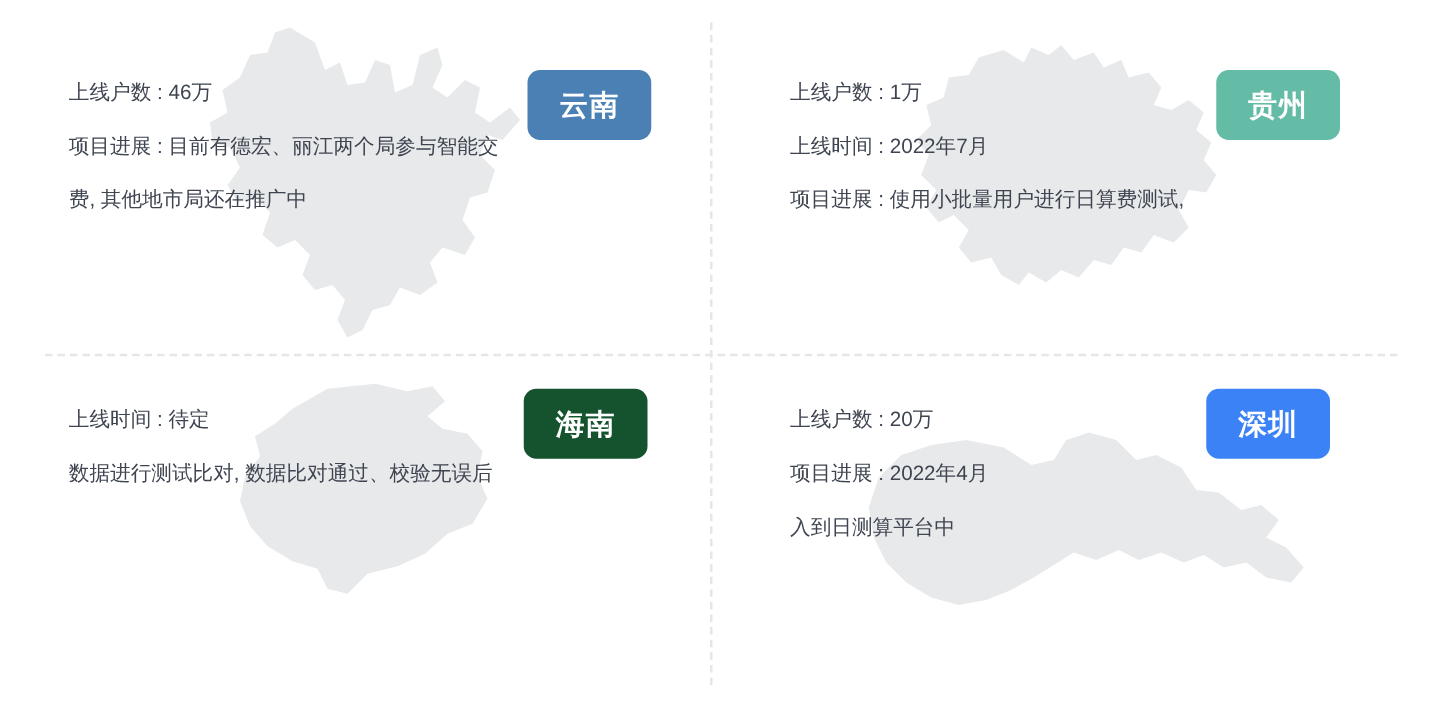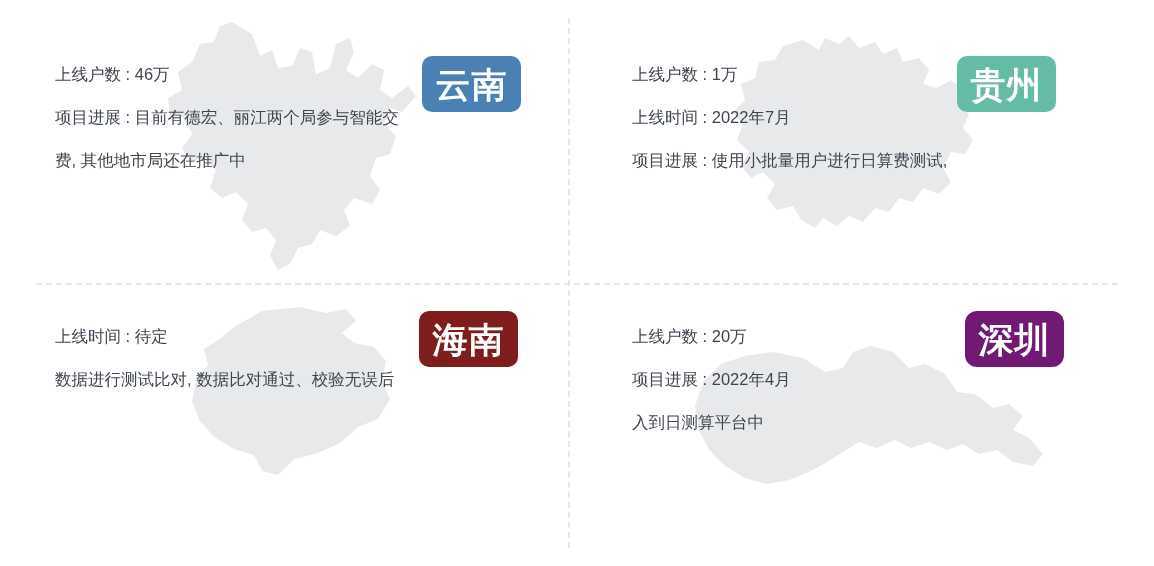--- a/index.html
+++ b/index.html
@@ -53,21 +53,21 @@
   
   .badge{
     position:absolute;
     z-index:2;
     display:flex;
     align-items:center;
     justify-content:center;
     width:99px;height:56px;
     border-radius:10px;
     color:#ffffff;
-    font-size:35px;
+    font-size:23px;
     font-weight:bold;
     letter-spacing:1px;
     line-height:1;
     box-sizing:border-box;
   }
 
   
   .lines{
     position:absolute;
     z-index:1;
@@ -119,62 +119,62 @@
         <path d="M96 10 L112 20 L118 8 L132 14 L142 6 L152 18 L168 12 L176 24
                  L190 18 L196 32 L212 28 L222 40 L216 54 L230 58 L244 50
                  L256 60 L250 74 L262 84 L256 98 L266 110 L258 124 L244 122
                  L236 138 L244 152 L232 164 L216 158 L206 172 L192 168
                  L182 182 L168 178 L156 192 L142 186 L130 196 L116 188
                  L108 198 L94 190 L86 176 L70 180 L60 168 L68 154 L56 142
                  L44 148 L34 136 L42 122 L30 110 L36 94 L26 82 L38 70
                  L34 54 L48 48 L52 32 L68 30 L76 16 Z"></path>
       </svg>
     </div>
-    <div class="badge" style="left:380px;top:56px;background:#64bba6;">
+    <div class="badge" style="left:396px;top:56px;background:#64bba6;">
       <span>贵州</span>
     </div>
     <div class="lines" style="top:53px;">
       <div class="line">上线户数 : 1万</div>
       <div class="line">上线时间 : 2022年7月</div>
       <div class="line">项目进展 : 使用小批量用户进行日算费测试,</div>
     </div>
   </div>
 
   <div class="cell cell-bl">
     <div class="map-bg" style="left:150px;top:20px;width:260px;height:200px;">
       <svg viewBox="0 0 260 200" width="260" height="200" aria-hidden="true">
         <path d="M112 8 L150 4 L176 10 L196 6 L206 18 L192 30 L204 40
                  L224 44 L236 58 L232 78 L240 96 L228 116 L208 124
                  L190 140 L168 150 L144 156 L128 172 L112 168 L104 152
                  L84 146 L64 134 L50 118 L42 98 L46 78 L58 62 L54 46
                  L70 36 L84 24 Z"></path>
       </svg>
     </div>
-    <div class="badge" style="left:419px;top:28px;background:#7f1d1d;">
+    <div class="badge" style="left:419px;top:28px;background:#14532d;">
       <span>海南</span>
     </div>
     <div class="lines" style="top:32px;">
       <div class="line">上线时间 : 待定</div>
       <div class="line">数据进行测试比对, 数据比对通过、校验无误后</div>
     </div>
   </div>
 
   <div class="cell cell-br">
     <div class="map-bg" style="left:80px;top:55px;width:400px;height:160px;">
       <svg viewBox="0 0 400 160" width="400" height="160" aria-hidden="true">
         <path d="M46 44 L64 26 L88 18 L116 14 L146 20 L168 34 L186 30
                  L196 14 L214 8 L236 14 L252 30 L268 26 L288 36 L300 54
                  L318 56 L336 70 L352 66 L366 78 L356 92 L372 100
                  L386 116 L376 128 L356 124 L340 112 L322 116 L306 106
                  L290 112 L272 104 L254 110 L238 102 L220 110 L202 104
                  L186 114 L170 124 L152 134 L132 142 L110 146 L88 140
                  L68 128 L52 112 L42 92 L38 68 Z"></path>
       </svg>
     </div>
-    <div class="badge" style="left:388px;top:28px;background:#701a75;border-radius:12px;">
+    <div class="badge" style="left:388px;top:28px;background:#3b82f6;">
       <span>深圳</span>
     </div>
     <div class="lines" style="top:32px;">
       <div class="line">上线户数 : 20万</div>
       <div class="line">项目进展 : 2022年4月</div>
       <div class="line">入到日测算平台中</div>
     </div>
   </div>
 
 </div>

